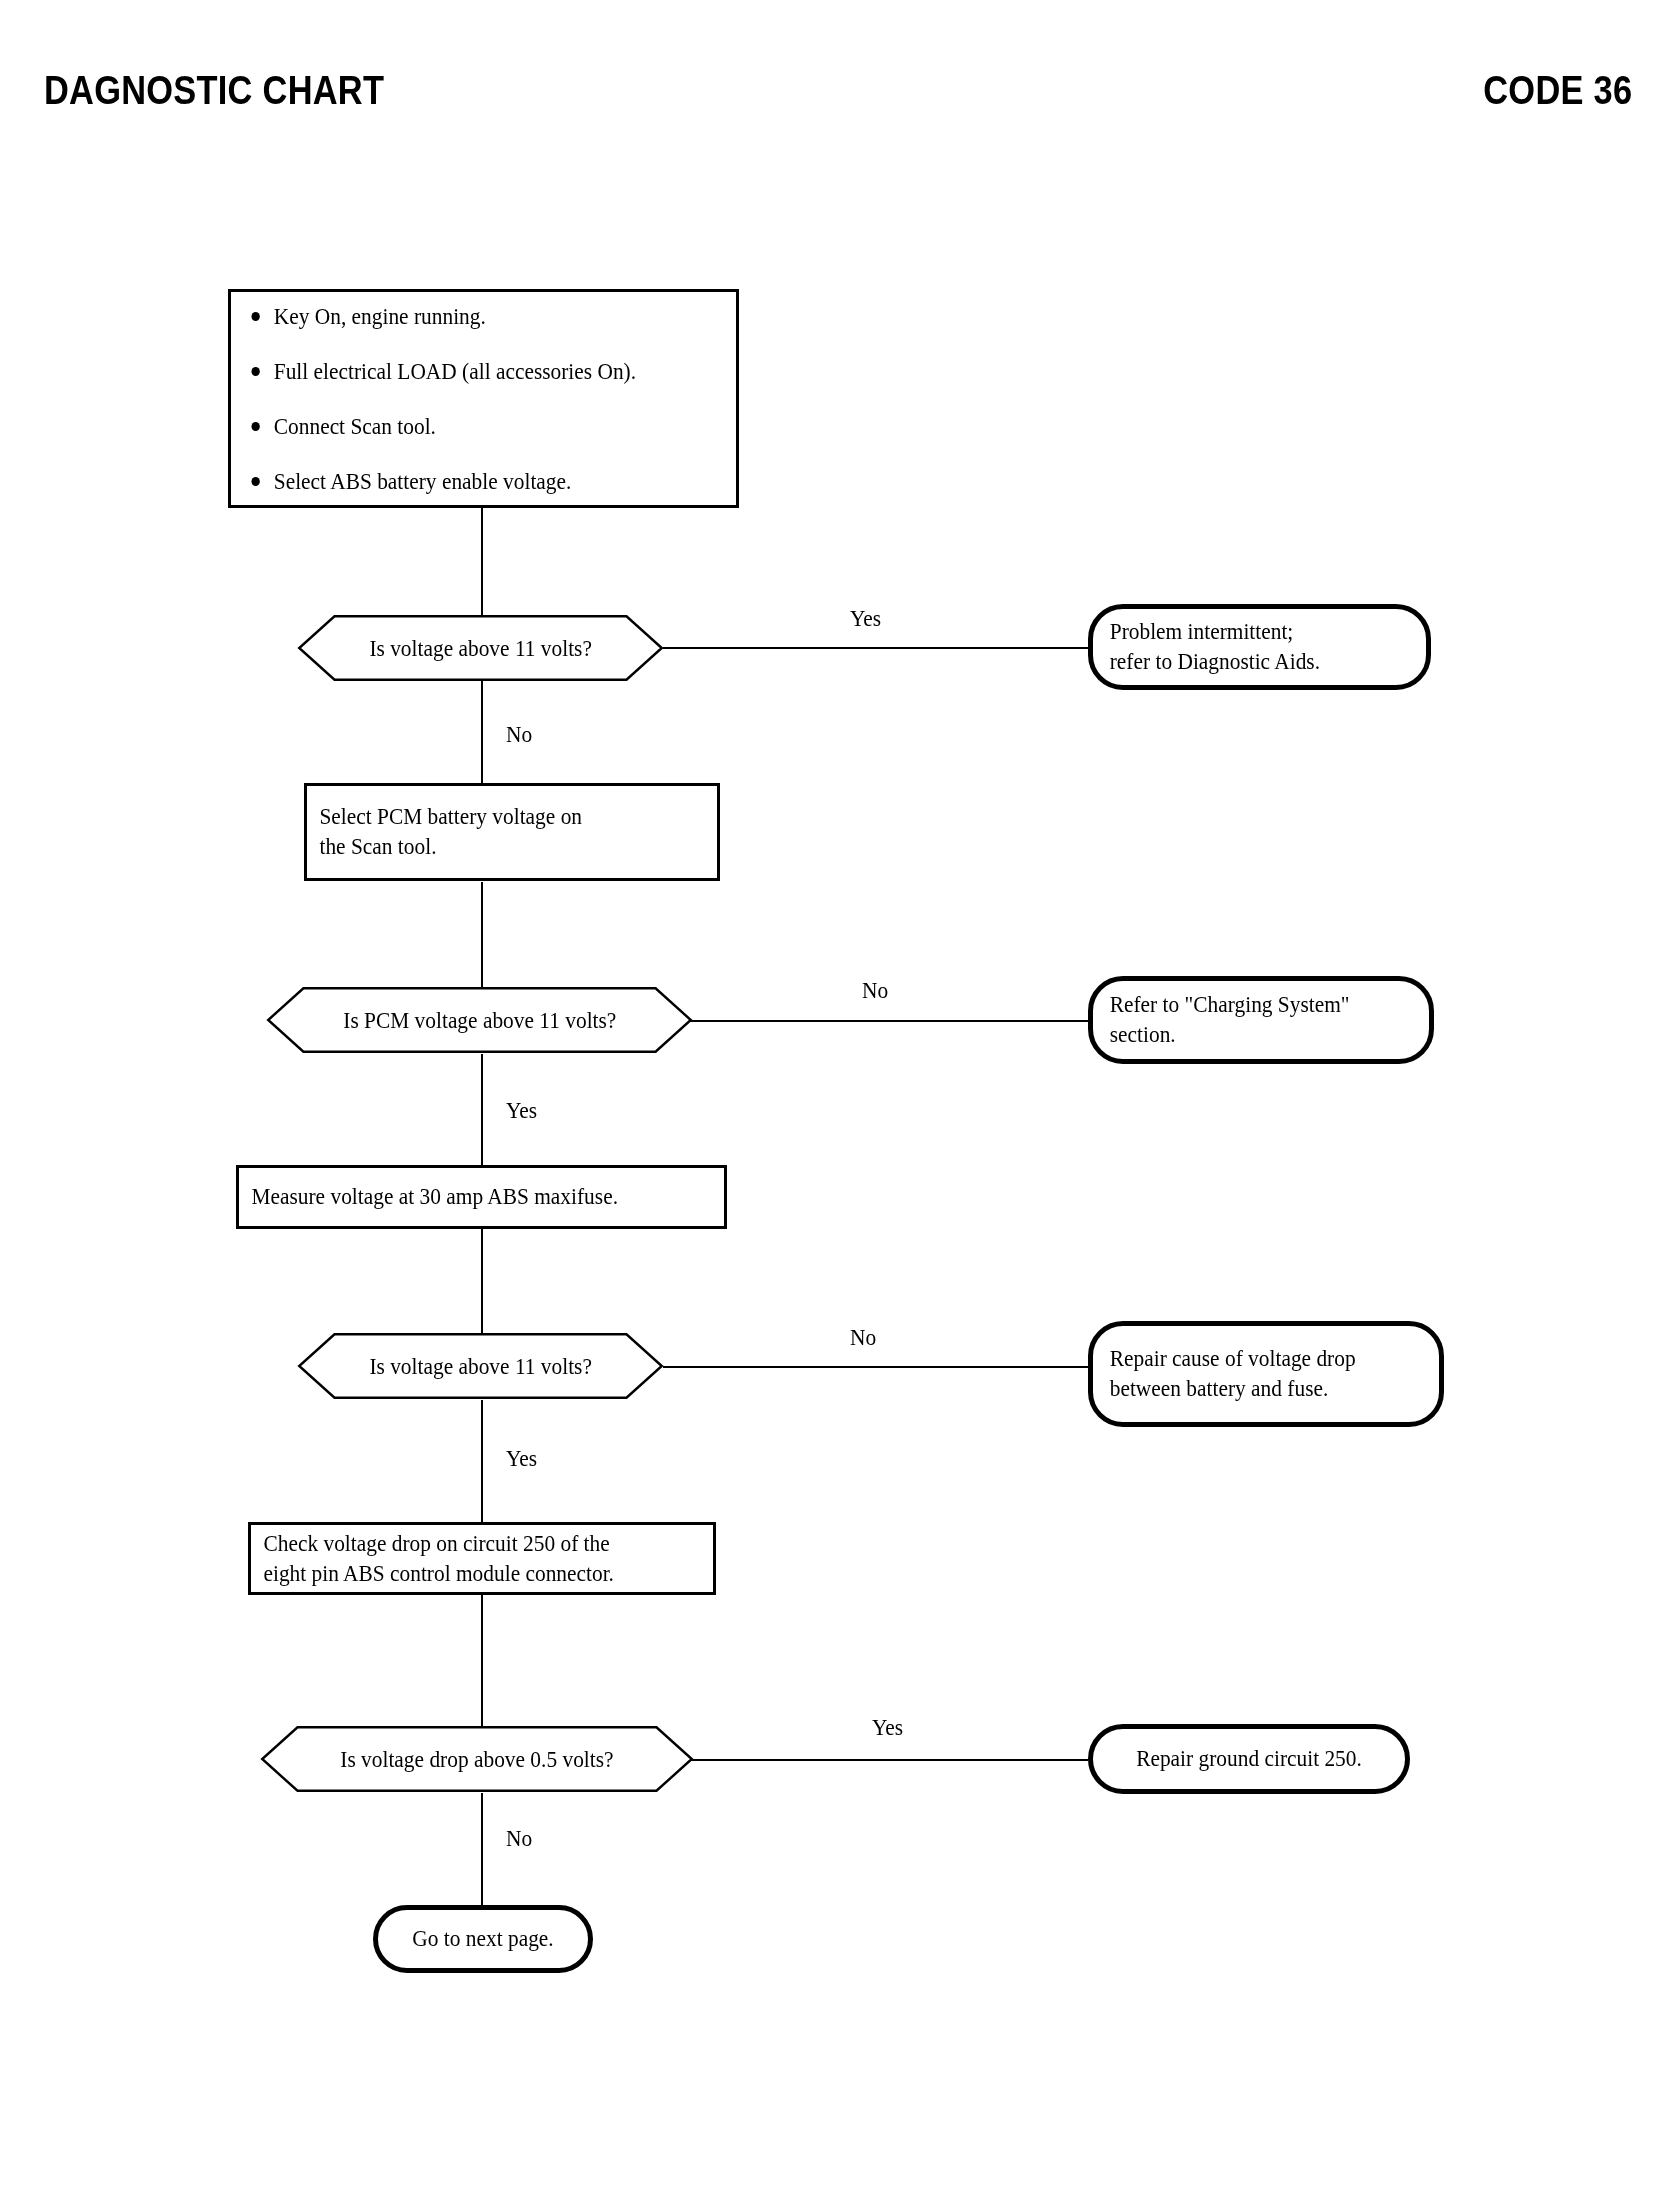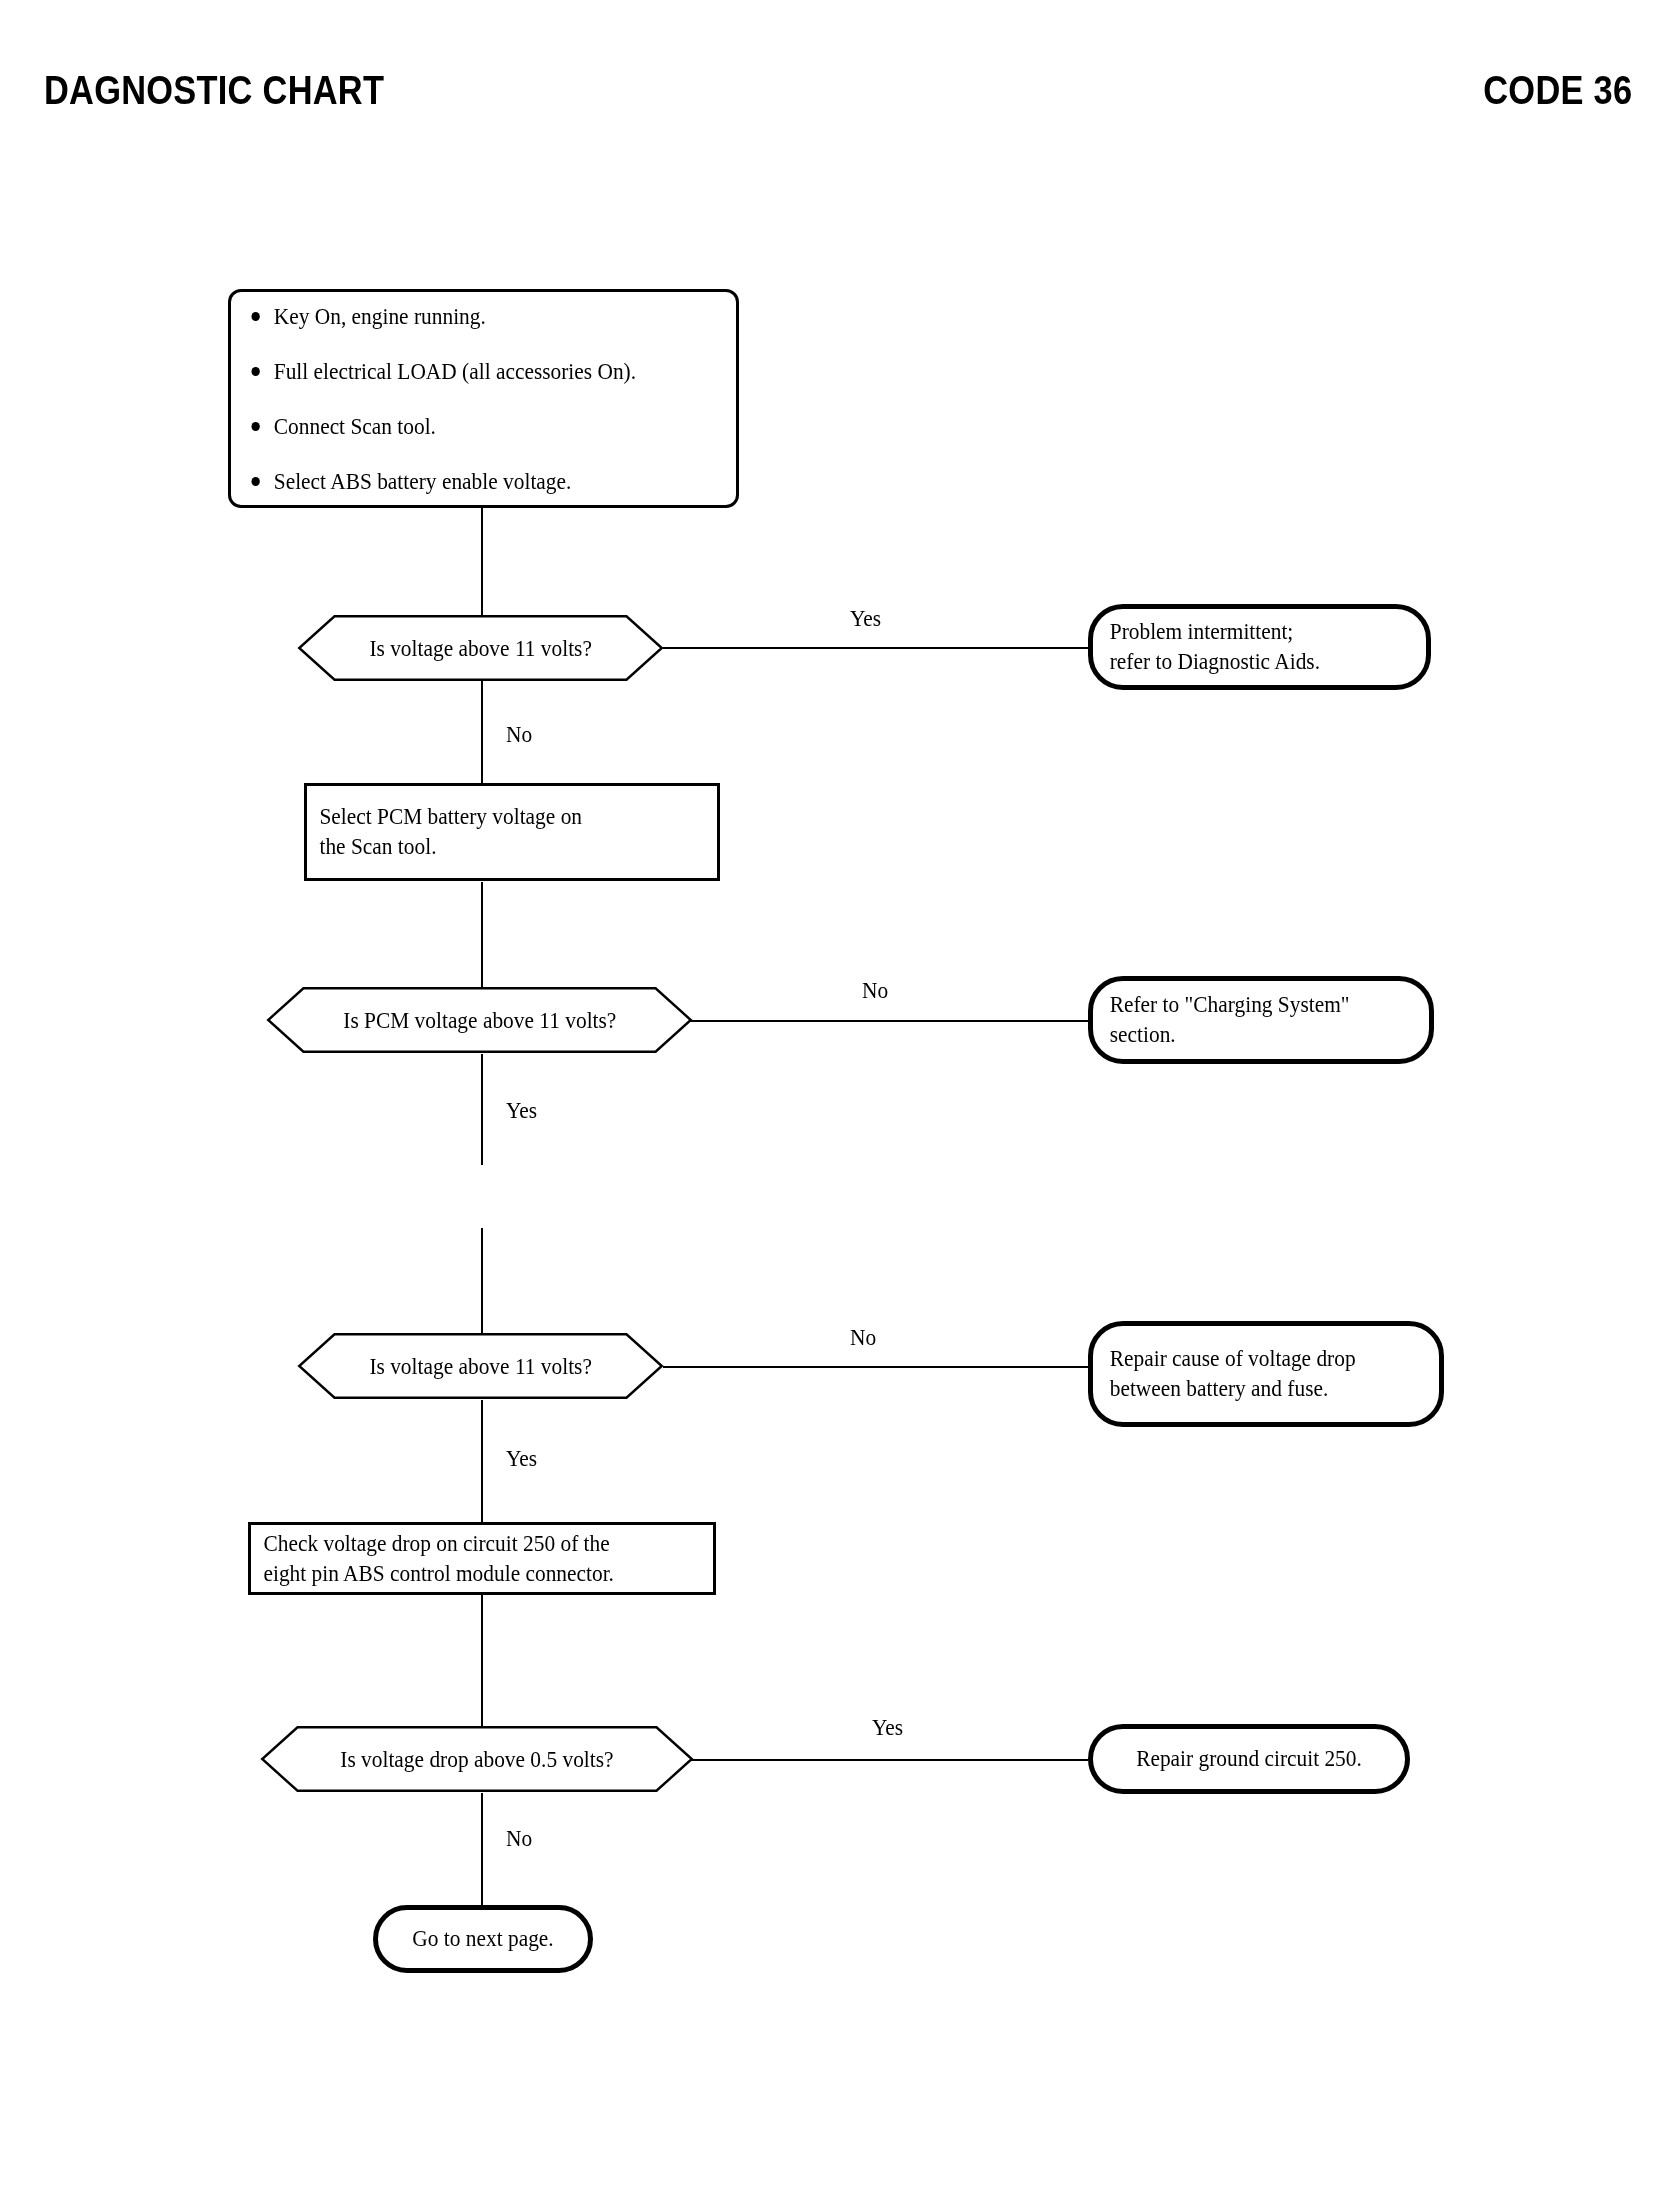--- a/index.html
+++ b/index.html
@@ -194,21 +194,21 @@
   <div class="hline" style="left:663px; top:1326px; width:425px;"></div>
 
   <div class="vline" style="left:481px; top:1360px; height:122px;"></div>
 
   <div class="vline" style="left:481px; top:1555px; height:152px;"></div>
 
   <div class="hline" style="left:663px; top:1719px; width:425px;"></div>
 
   <div class="vline" style="left:481px; top:1753px; height:112px;"></div>
 
-  <div class="node proc" id="n-setup" style="left:228px; top:249px; width:511px; height:219px;border-radius:13px;">
+  <div class="node proc" id="n-setup" style="left:228px; top:249px; width:511px; height:219px;">
     <ul class="bullets">
       <li>
         <span class="bul"></span>
         <span>Key On, engine running.</span>
       </li>
       <li>
         <span class="bul"></span>
         <span>Full electrical LOAD (all accessories On).</span>
       </li>
       <li>
@@ -244,20 +244,23 @@
       <polygon points="60,2 640,2 698,54 640,106 60,106 2,54" fill="#ffffff" stroke="#000000" stroke-width="4"></polygon>
     </svg>
     <span class="txt">Is PCM voltage above 11 volts?</span>
   </div>
 
   <div class="node term softrect" id="n-term2" style="left:1088px; top:936px; width:346px; height:88px;">
     <span class="txt">Refer to "Charging System"
 section.</span>
   </div>
 
+  <div class="node proc" id="n-proc2" style="left:236px; top:1125px; width:491px; height:64px;">
+    <span class="txt">Measure voltage at 30 amp ABS maxifuse.</span>
+  </div>
 
   <div class="node dec" id="n-dec3" style="left:298px; top:1293px; width:365px; height:66px;">
     <svg viewBox="0 0 600 108" preserveAspectRatio="none">
       <polygon points="60,2 540,2 598,54 540,106 60,106 2,54" fill="#ffffff" stroke="#000000" stroke-width="4"></polygon>
     </svg>
     <span class="txt">Is voltage above 11 volts?</span>
   </div>
 
   <div class="node term softrect" id="n-term3" style="left:1088px; top:1281px; width:356px; height:106px;">
     <span class="txt">Repair cause of voltage drop

